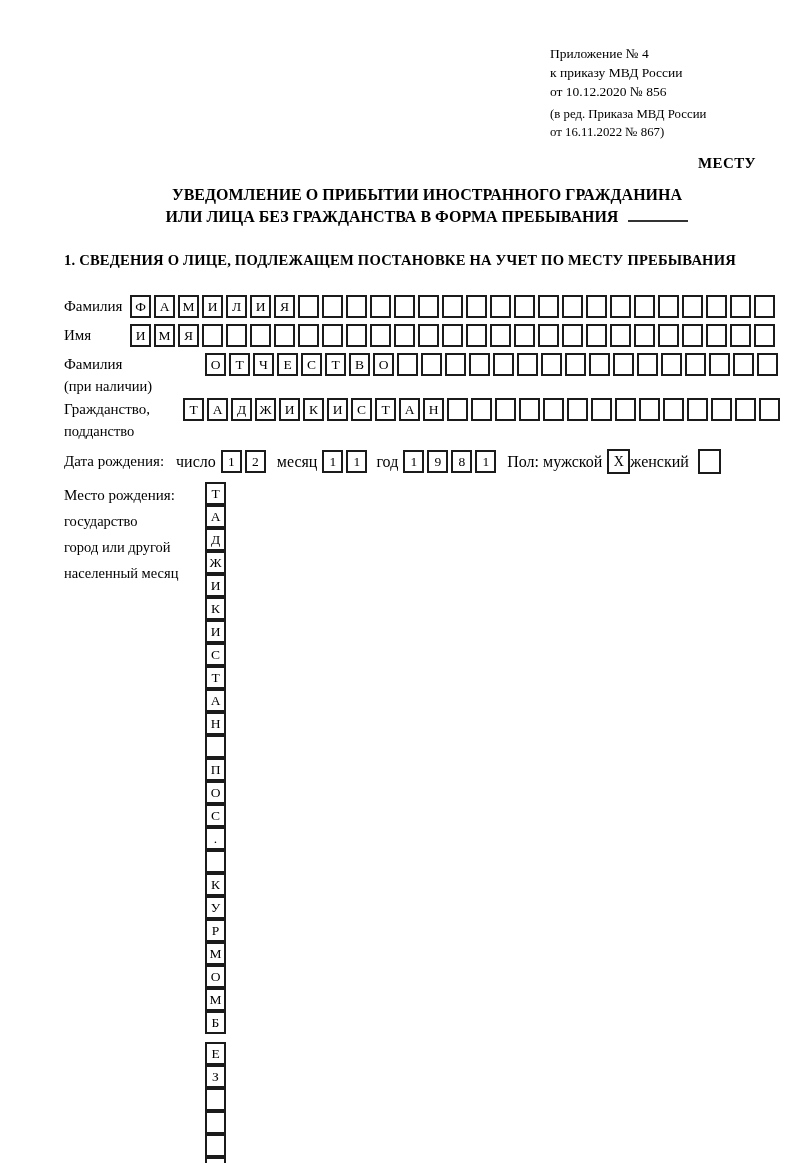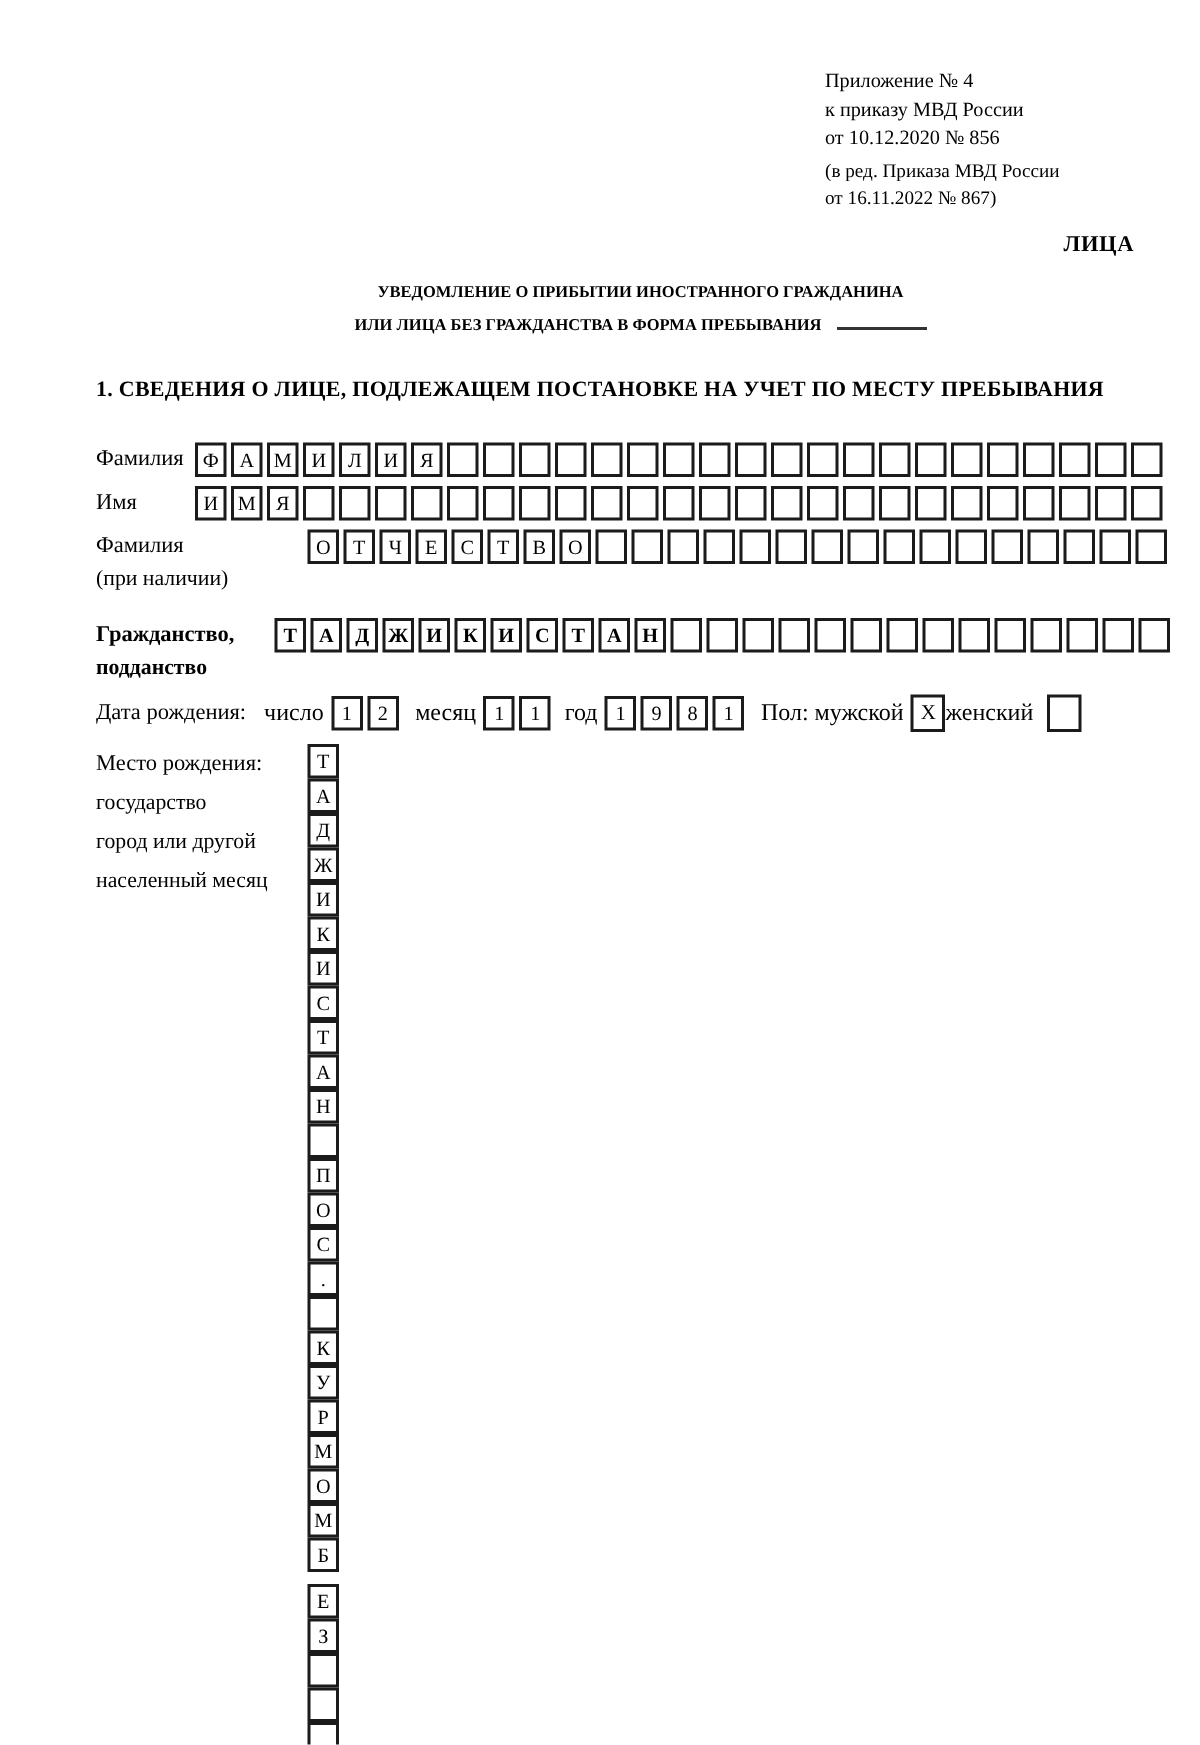--- a/index.html
+++ b/index.html
@@ -1,21 +1,21 @@
 <!DOCTYPE html>
 <html><head>
 <meta charset="utf-8">
 <style>
   html,body{margin:0;padding:0;background:#fff;}
   body{width:800px;height:1163px;font-family:"Liberation Serif","DejaVu Serif",serif;color:#000;}
   .page{box-sizing:border-box;width:800px;height:1163px;padding:44px 10px 10px 64px;overflow:hidden;}
   .appendix{margin-left:auto;width:240px;font-size:13.5px;line-height:19px;}
   .appendix .note{margin-top:4px;font-size:12.8px;line-height:18px;}
   .forma{text-align:right;padding-right:34px;font-weight:bold;font-size:15px;margin-top:14px;letter-spacing:.4px;}
-  .title{text-align:center;font-weight:bold;font-size:11px;line-height:22px;margin-top:12px;}
+  .title{text-align:center;font-weight:bold;font-size:16px;line-height:22px;margin-top:12px;}
   .blank{display:inline-block;width:60px;border-bottom:2.5px solid #333;height:.9em;margin-left:10px;}
   .sec{font-weight:bold;font-size:14.6px;margin-top:24px;letter-spacing:.2px;}
   .row{display:flex;align-items:flex-start;margin-top:4px;}
   .lbl{font-size:15px;line-height:23px;flex:none;}
   .sub{font-size:14.5px;line-height:20px;}
   .cells{display:flex;flex:none;}
   .cell{box-sizing:border-box;flex:none;width:21px;height:23px;border:2px solid #1b1b1b;margin-right:3px;text-align:center;font-size:13.5px;line-height:19px;overflow:hidden;}
   .cb{box-sizing:border-box;flex:none;width:23px;height:25px;border:2px solid #1b1b1b;text-align:center;font-size:14px;line-height:21px;}
   .t{margin-right:5px;flex:none;}
   .stack span{display:block;}
@@ -27,21 +27,21 @@
 
   <div class="appendix">
     <div>Приложение № 4</div>
     <div>к приказу МВД России</div>
     <div>от 10.12.2020 № 856</div>
     <div class="note">
       <div>(в ред. Приказа МВД России</div>
       <div>от 16.11.2022 № 867)</div>
     </div>
   </div>
-  <div class="forma">ЛИЦА</div>
+  <div class="forma">МЕСТУ</div>
 
   <div class="title">
     <div>УВЕДОМЛЕНИЕ О ПРИБЫТИИ ИНОСТРАННОГО ГРАЖДАНИНА</div>
     <div>
       <span>ИЛИ ЛИЦА БЕЗ ГРАЖДАНСТВА В ФОРМА ПРЕБЫВАНИЯ</span><span class="blank"></span>
     </div>
   </div>
 
   <div class="sec">1. СВЕДЕНИЯ О ЛИЦЕ, ПОДЛЕЖАЩЕМ ПОСТАНОВКЕ НА УЧЕТ ПО МЕСТУ ПРЕБЫВАНИЯ</div>
 
@@ -137,21 +137,21 @@
         <span class="cell"></span>
         <span class="cell"></span>
         <span class="cell"></span>
         <span class="cell"></span>
         <span class="cell"></span>
         <span class="cell"></span>
         <span class="cell"></span>
       </span>
   </div>
 
-  <div class="row" style="margin-top:16px;font-weight:bold;">
+  <div class="row" style="margin-top:2px;">
     <span class="lbl stack" style="width:119px;">
       <span>Гражданство,</span>
       <span class="sub">подданство</span>
     </span>
     <span class="cells">
         <span class="cell">Т</span>
         <span class="cell">А</span>
         <span class="cell">Д</span>
         <span class="cell">Ж</span>
         <span class="cell">И</span>

